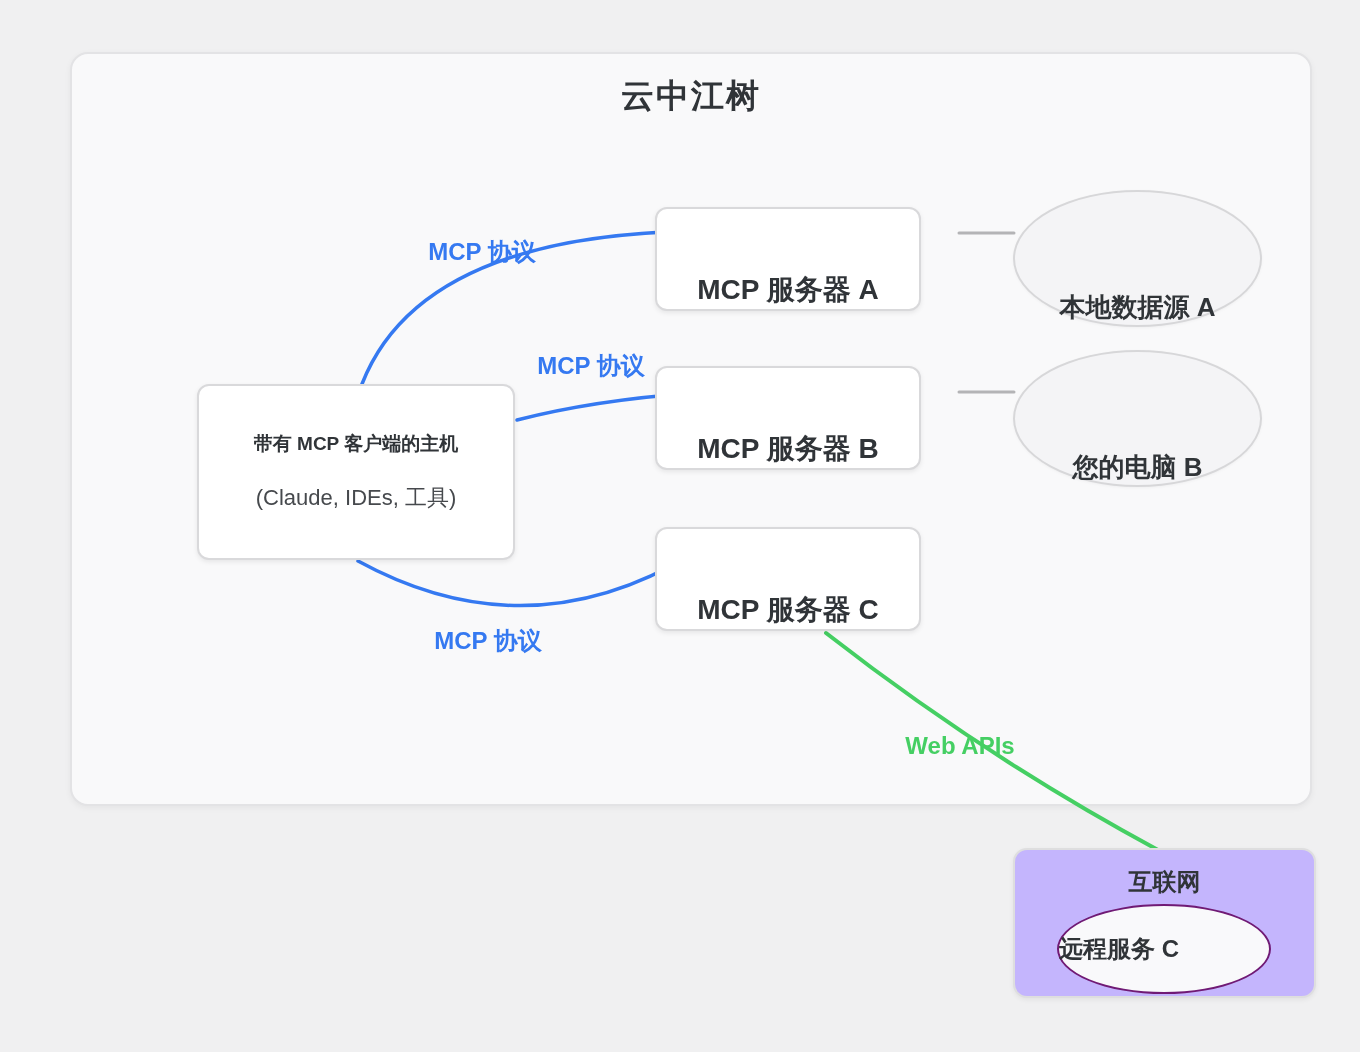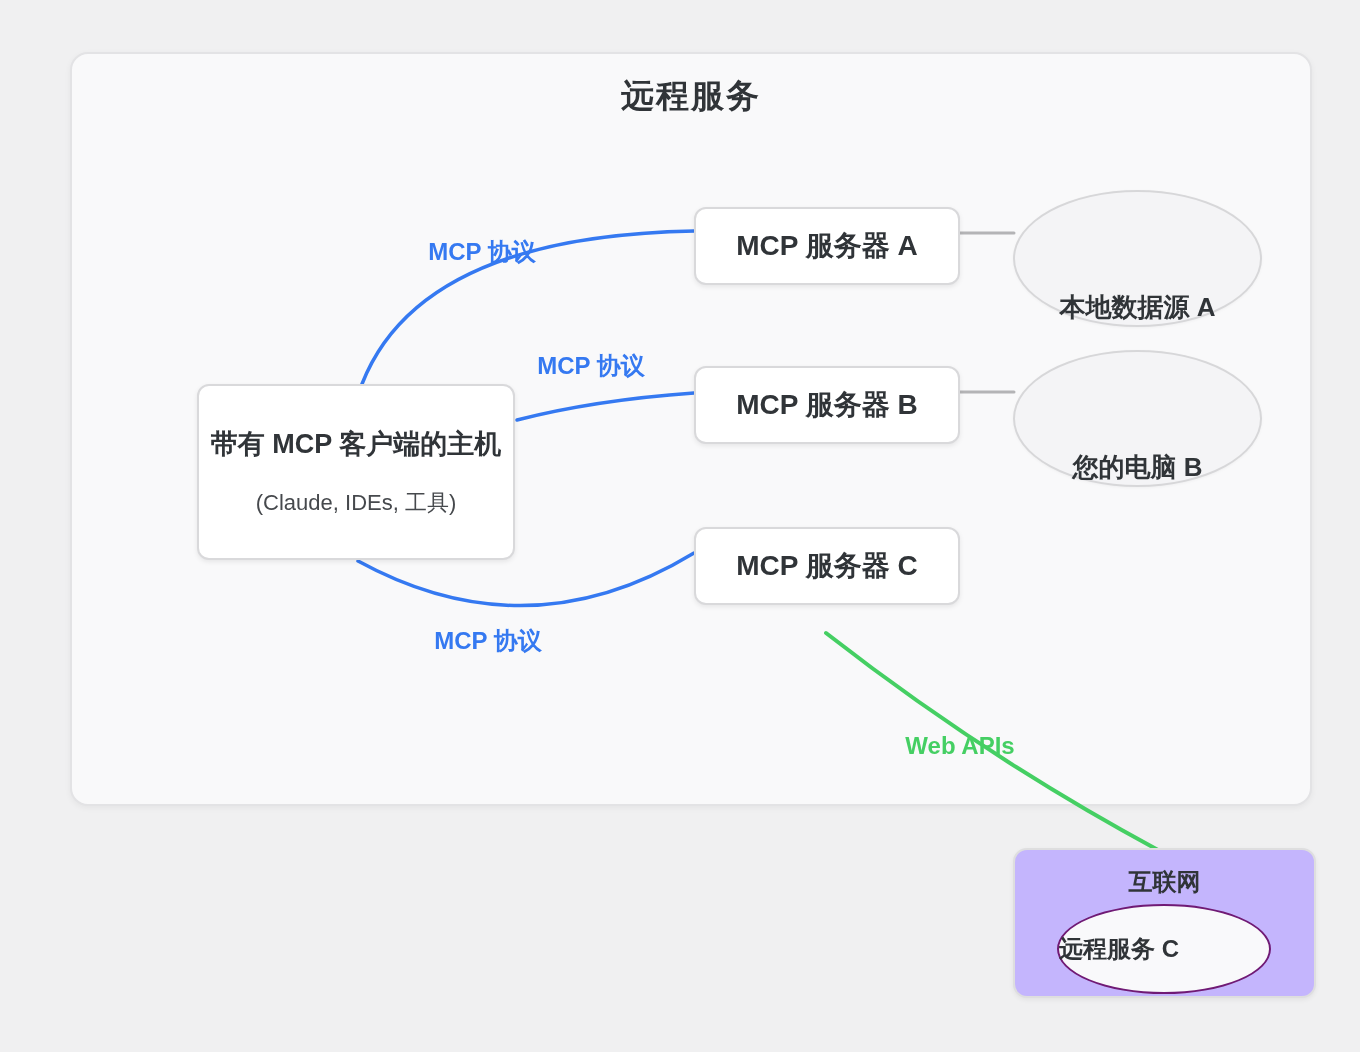--- a/index.html
+++ b/index.html
@@ -31,24 +31,24 @@
   .edge-green{fill:none;stroke:var(--web-api-green,#45cf63);stroke-width:4;stroke-linecap:round;}
 
   
   .node{
     position:absolute;background:#ffffff;border:2px solid #d9d9db;border-radius:12px;
     box-shadow:0 2px 5px rgba(0,0,0,0.08);
     display:flex;flex-direction:column;align-items:center;justify-content:center;
     box-sizing:border-box;
   }
   .host-node{left:197px;top:384px;width:318px;height:176px;}
-  .host-title{font-size:27px;font-weight:700;color:var(--text-dark);white-space:nowrap;}
+  .host-title{font-size:19px;font-weight:700;color:var(--text-dark);white-space:nowrap;}
   .host-subtitle{font-size:22px;font-weight:400;color:var(--text-sub,#46494d);margin-top:26px;}
 
-  .server-node{left:694px;width:266px;height:78px;}
+  .server-node{left:655px;width:266px;height:104px;justify-content:flex-end;}
   .server-a{top:207px;}
   .server-b{top:366px;}
   .server-c{top:527px;}
   .server-label{font-size:28px;font-weight:600;color:var(--text-dark);white-space:nowrap;}
 
   .ellipse{
     position:absolute;background:#f4f4f6;border:2px solid #d7d7d9;border-radius:50%;
     display:flex;align-items:flex-end;justify-content:center;box-sizing:border-box;
     box-shadow:0 1px 3px rgba(0,0,0,0.04);
   }
@@ -92,21 +92,21 @@
     text-shadow:2px 2px 2px #9b9b9b, -1px -1px 1px #cfcfcf;
     white-space:nowrap;
   }
 </style>
 </head>
 <body>
 
 <div class="canvas">
 
   <div class="computer-box"></div>
-  <div class="computer-title">远程服务</div>
+  <div class="computer-title">云中江树</div>
 
   <svg class="edges" viewBox="0 0 1360 1052">
     <path class="edge-blue" d="M 362 384 Q 420 236 694 231"></path>
     <path class="edge-blue" d="M 517 420 Q 595 400 694 393"></path>
     <path class="edge-blue" d="M 358 561 Q 528 654 694 553"></path>
     <path class="edge-gray" d="M 959 233 L 1014 233"></path>
     <path class="edge-gray" d="M 959 392 L 1014 392"></path>
     <path class="edge-green" d="M 826 633 Q 985 757 1158 850"></path>
   </svg>
 

